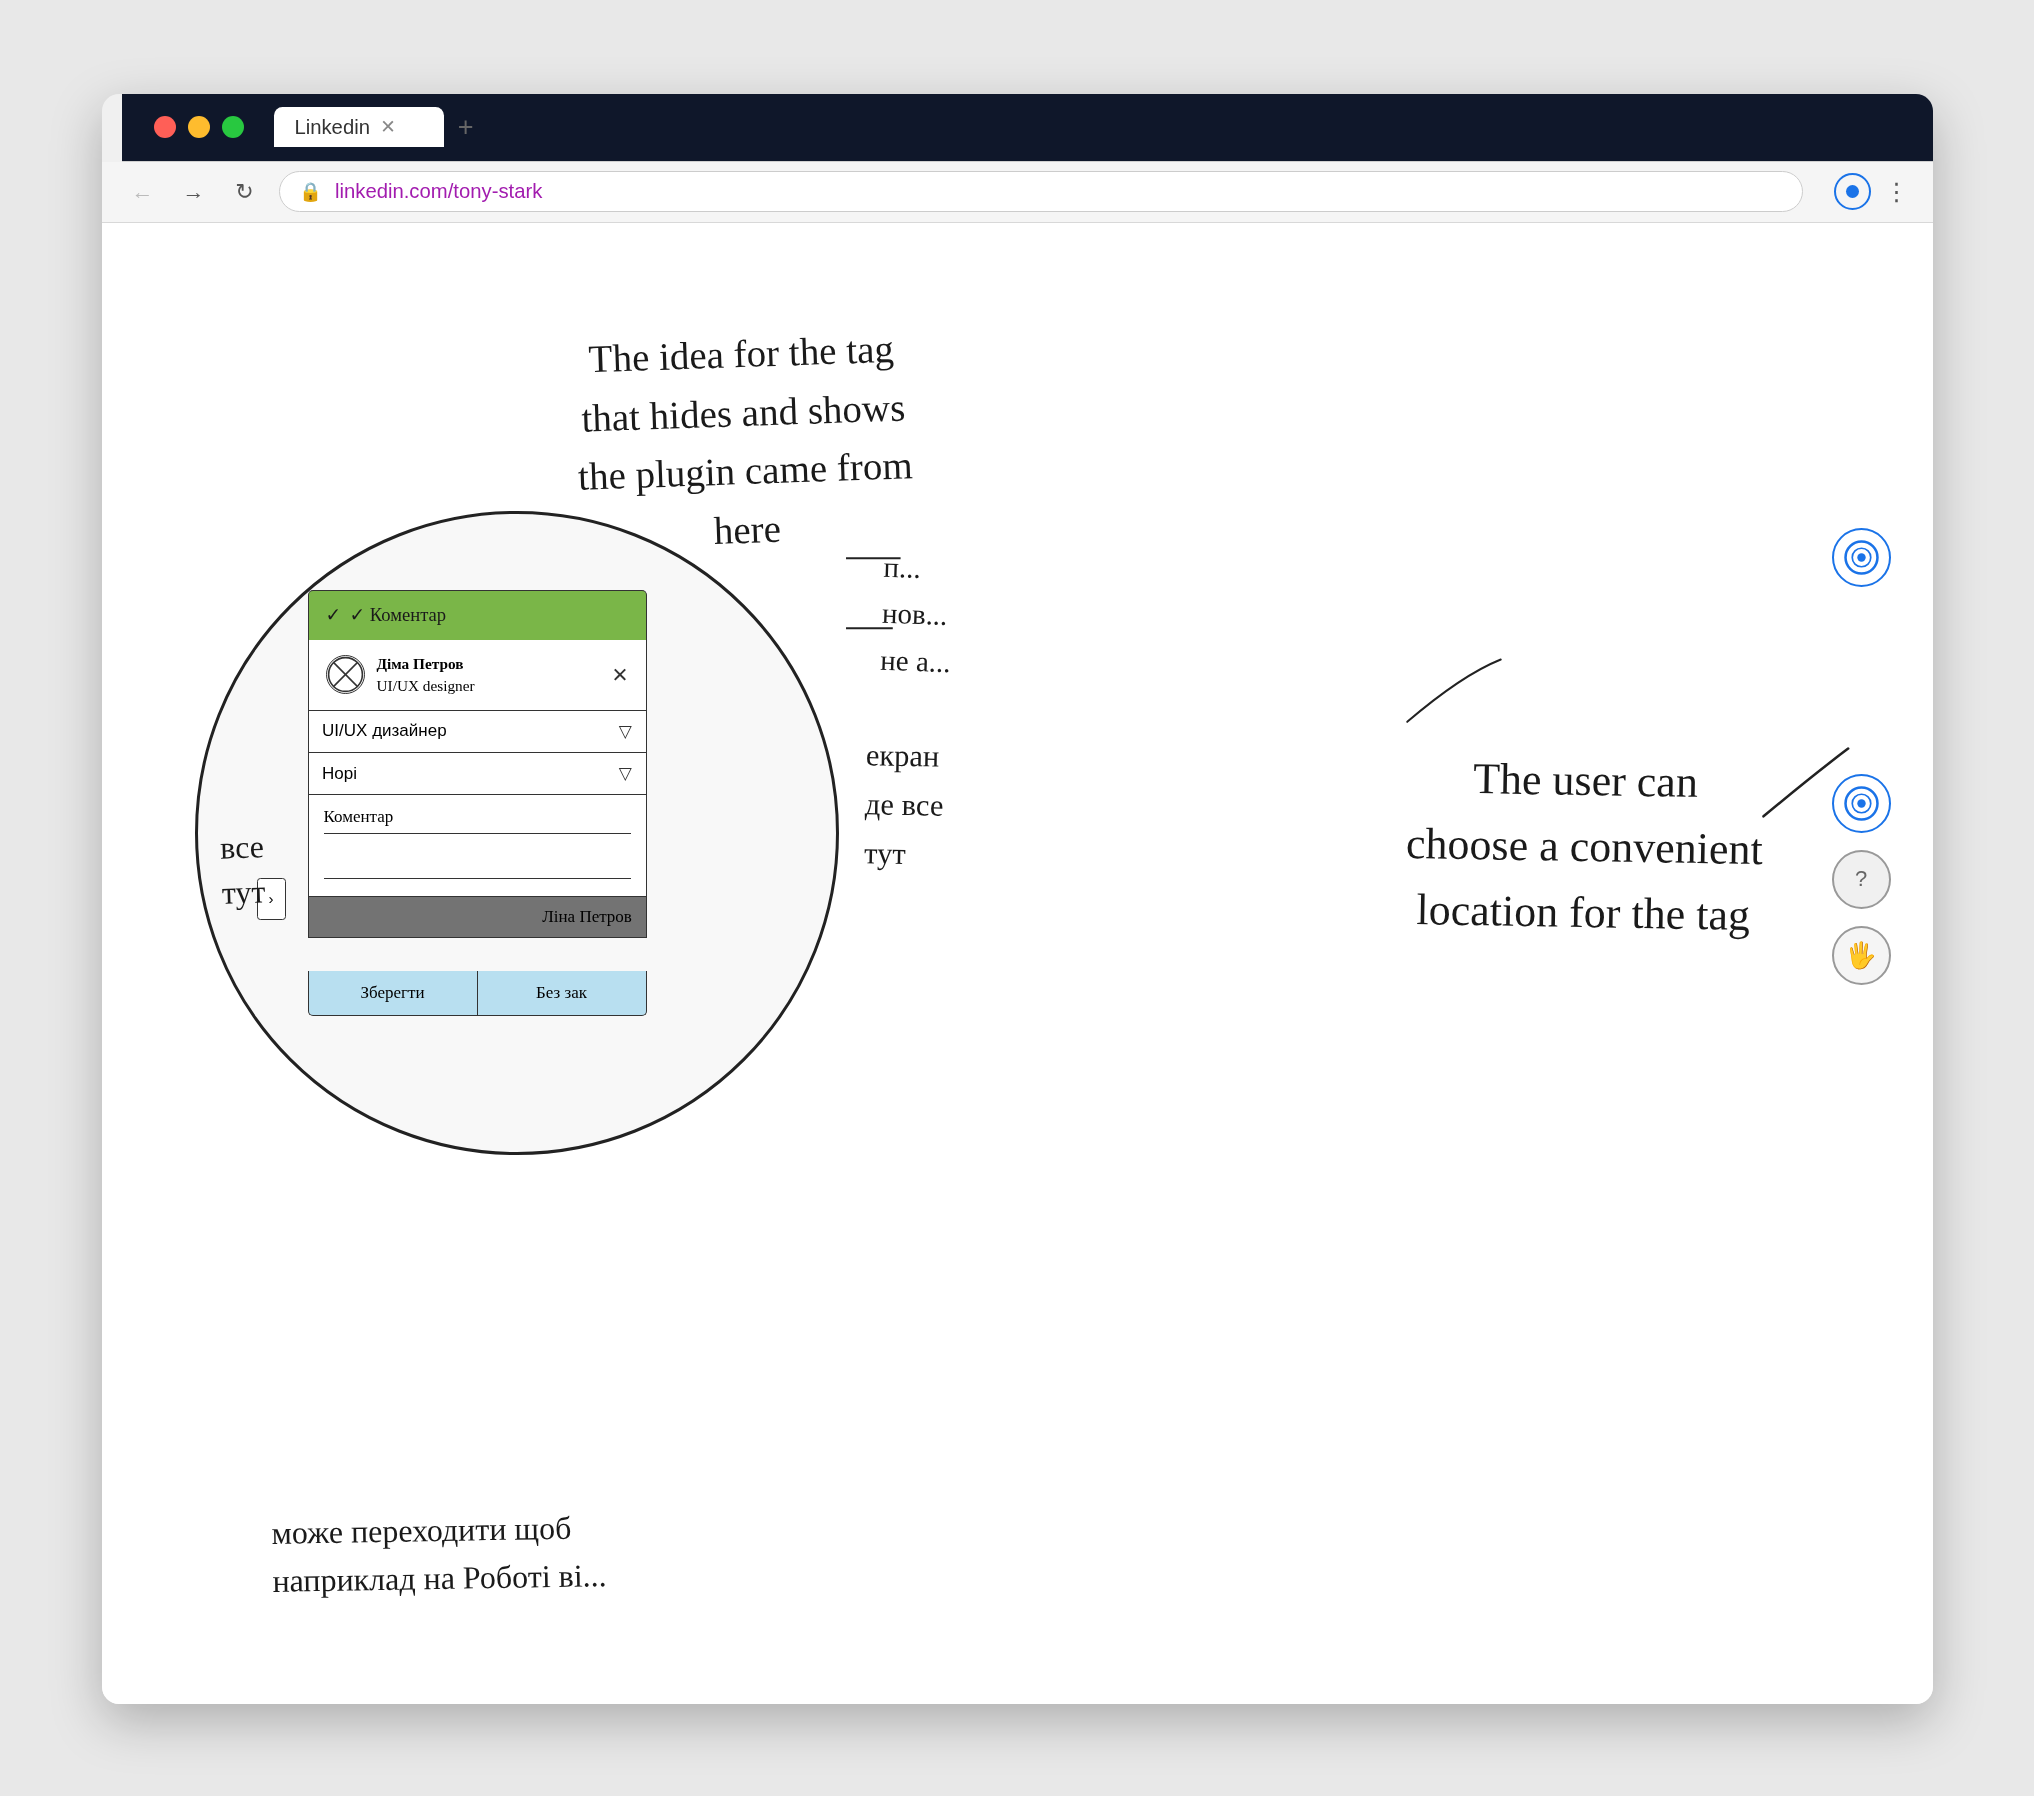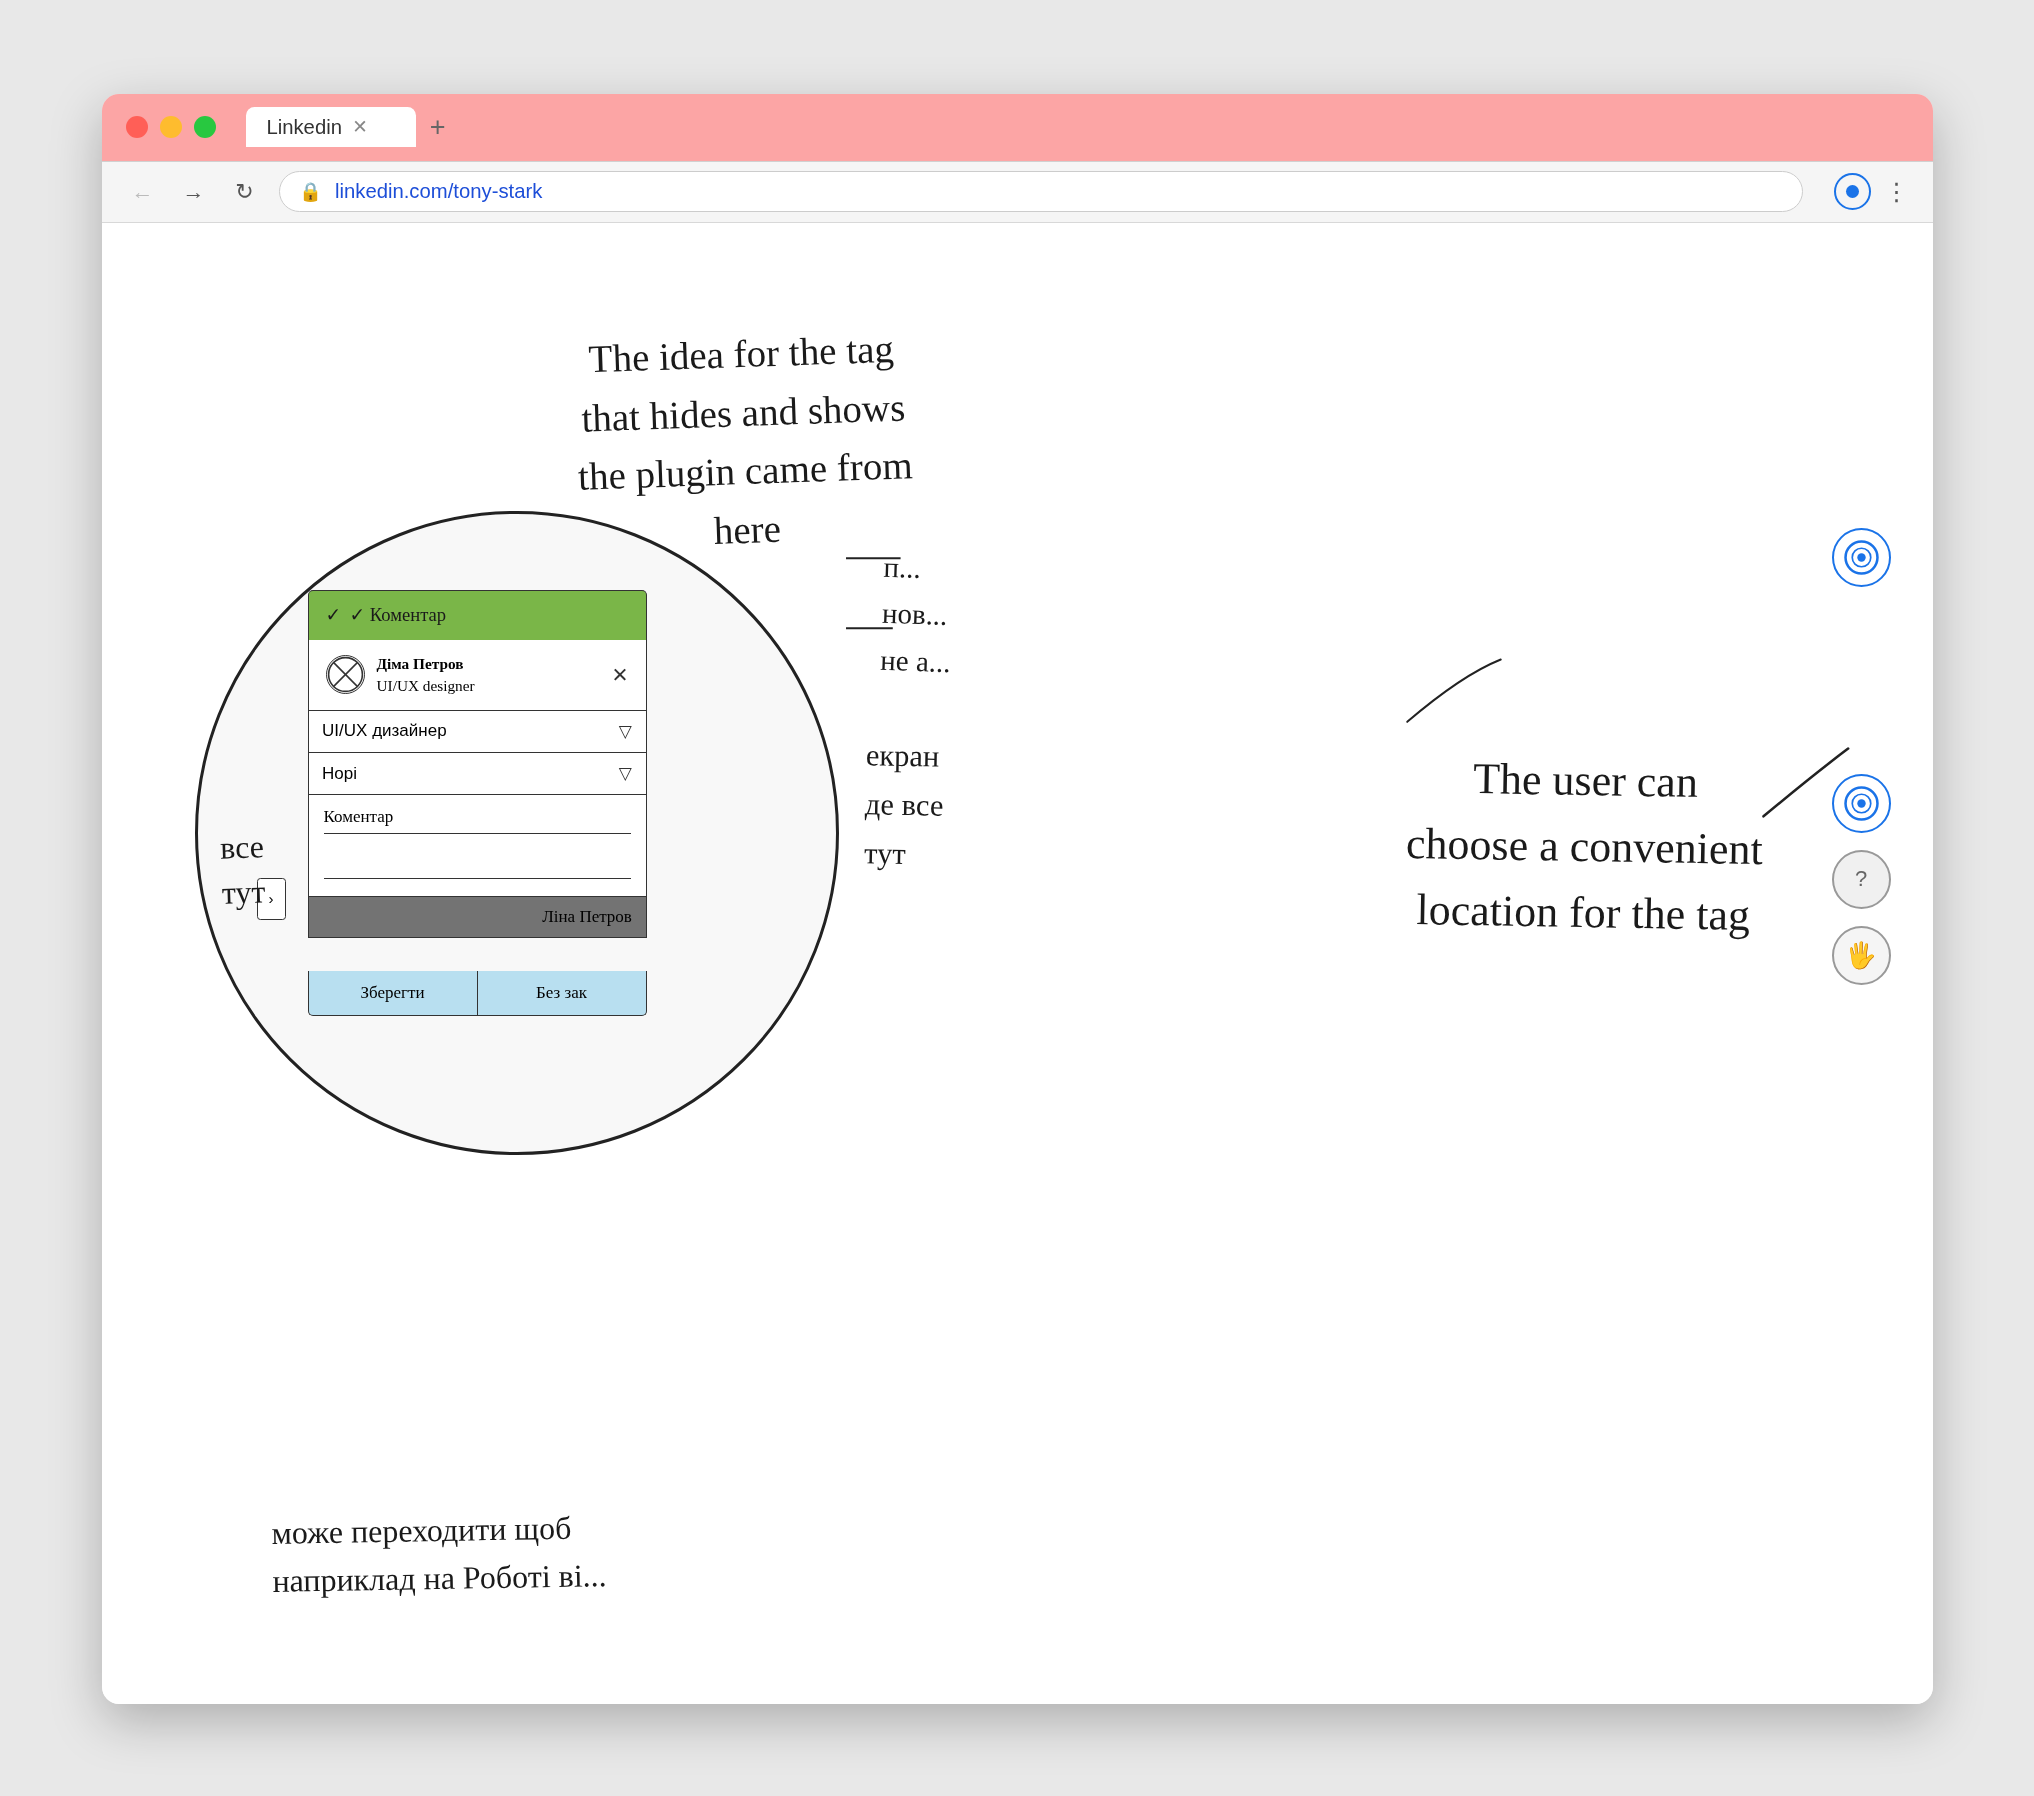--- a/index.html
+++ b/index.html
@@ -21,26 +21,27 @@
       border-radius: 17px;
       box-shadow: 0 17px 51px rgba(0,0,0,0.25);
       overflow: hidden;
       display: flex;
       flex-direction: column;
     }
 
     
     .title-bar {
       height: 68px;
-      background: #fca5a5;
-      display: flex;
-      align-items: center;
-      padding: 0 24px;
+      background: #0f172a;
+      display: flex;
+      align-items: center;
+      padding: 0 32px;
       gap: 13.6px;
       border-bottom: 0.8px solid #d0d0d0;
+      margin-left: 20px;
     }
 
     .traffic-lights {
       display: flex;
       gap: 12px;
       align-items: center;
     }
 
     .traffic-light {
       width: 22px;
@@ -126,21 +127,21 @@
       color: #333;
     }
 
     .lock-icon {
       font-size: 18.6px;
       color: #666;
     }
 
     .address-text {
       font-size: 20.3px;
-      color: #1d4ed8;
+      color: #a21caf;
     }
 
     .browser-actions {
       display: flex;
       align-items: center;
       gap: 13.6px;
       margin-left: 13.6px;
     }
 
     .bullseye-icon {

